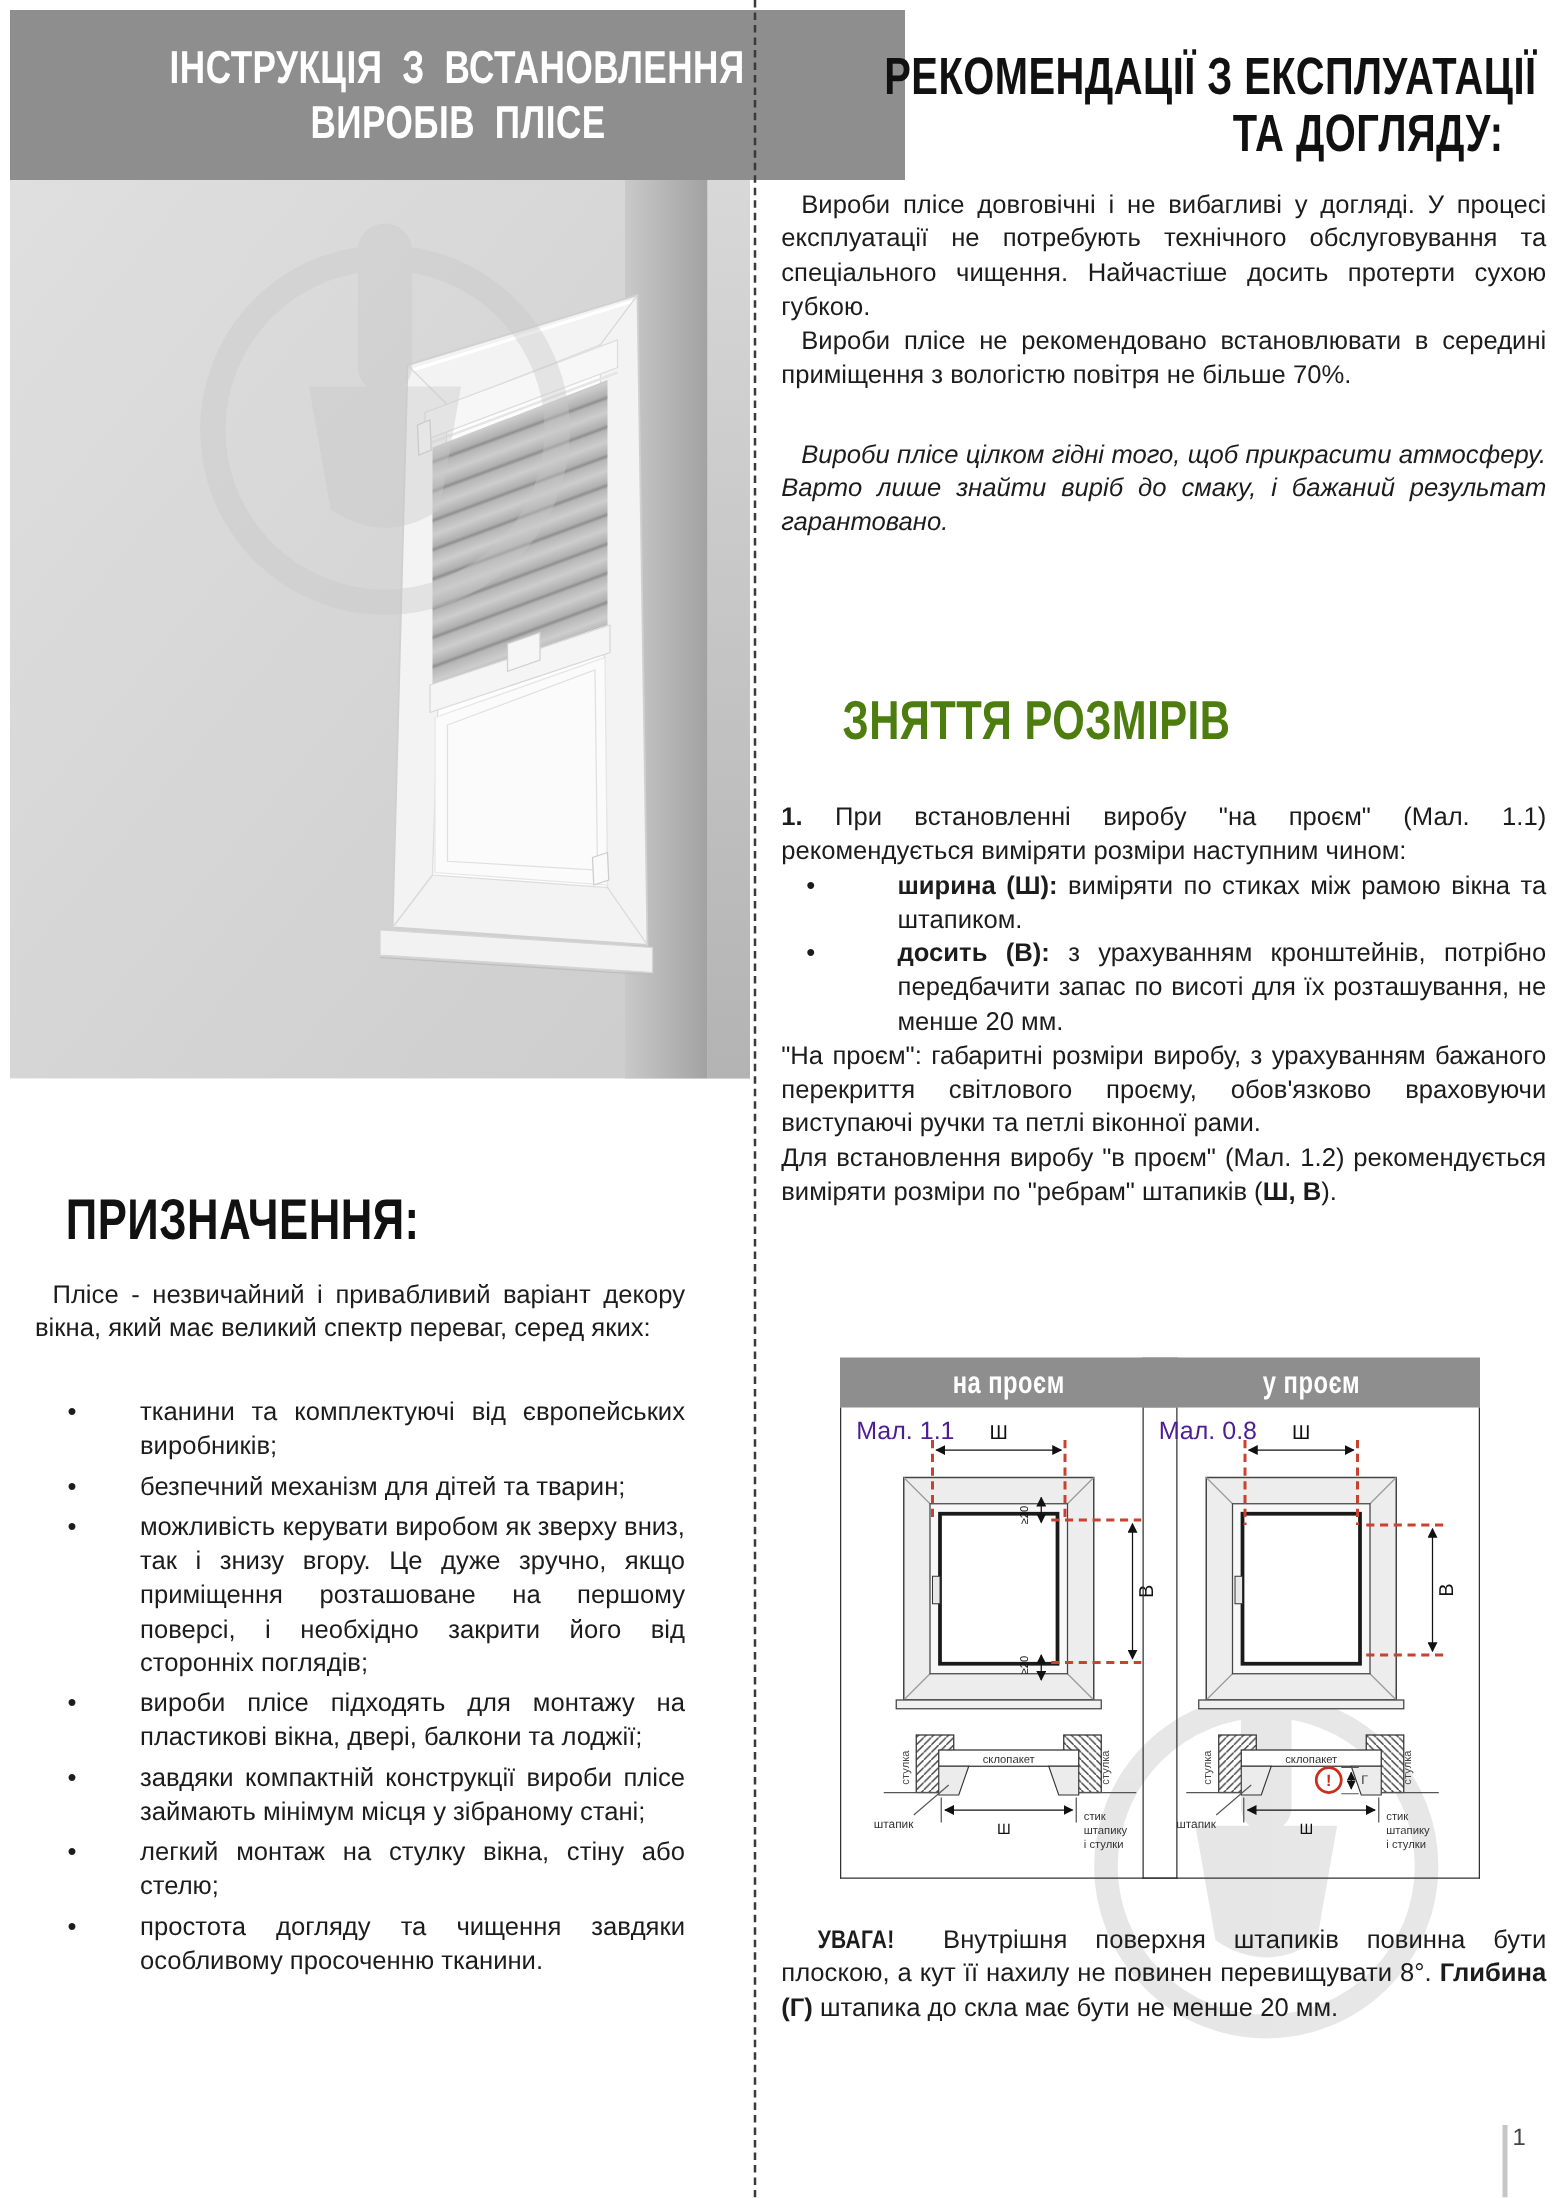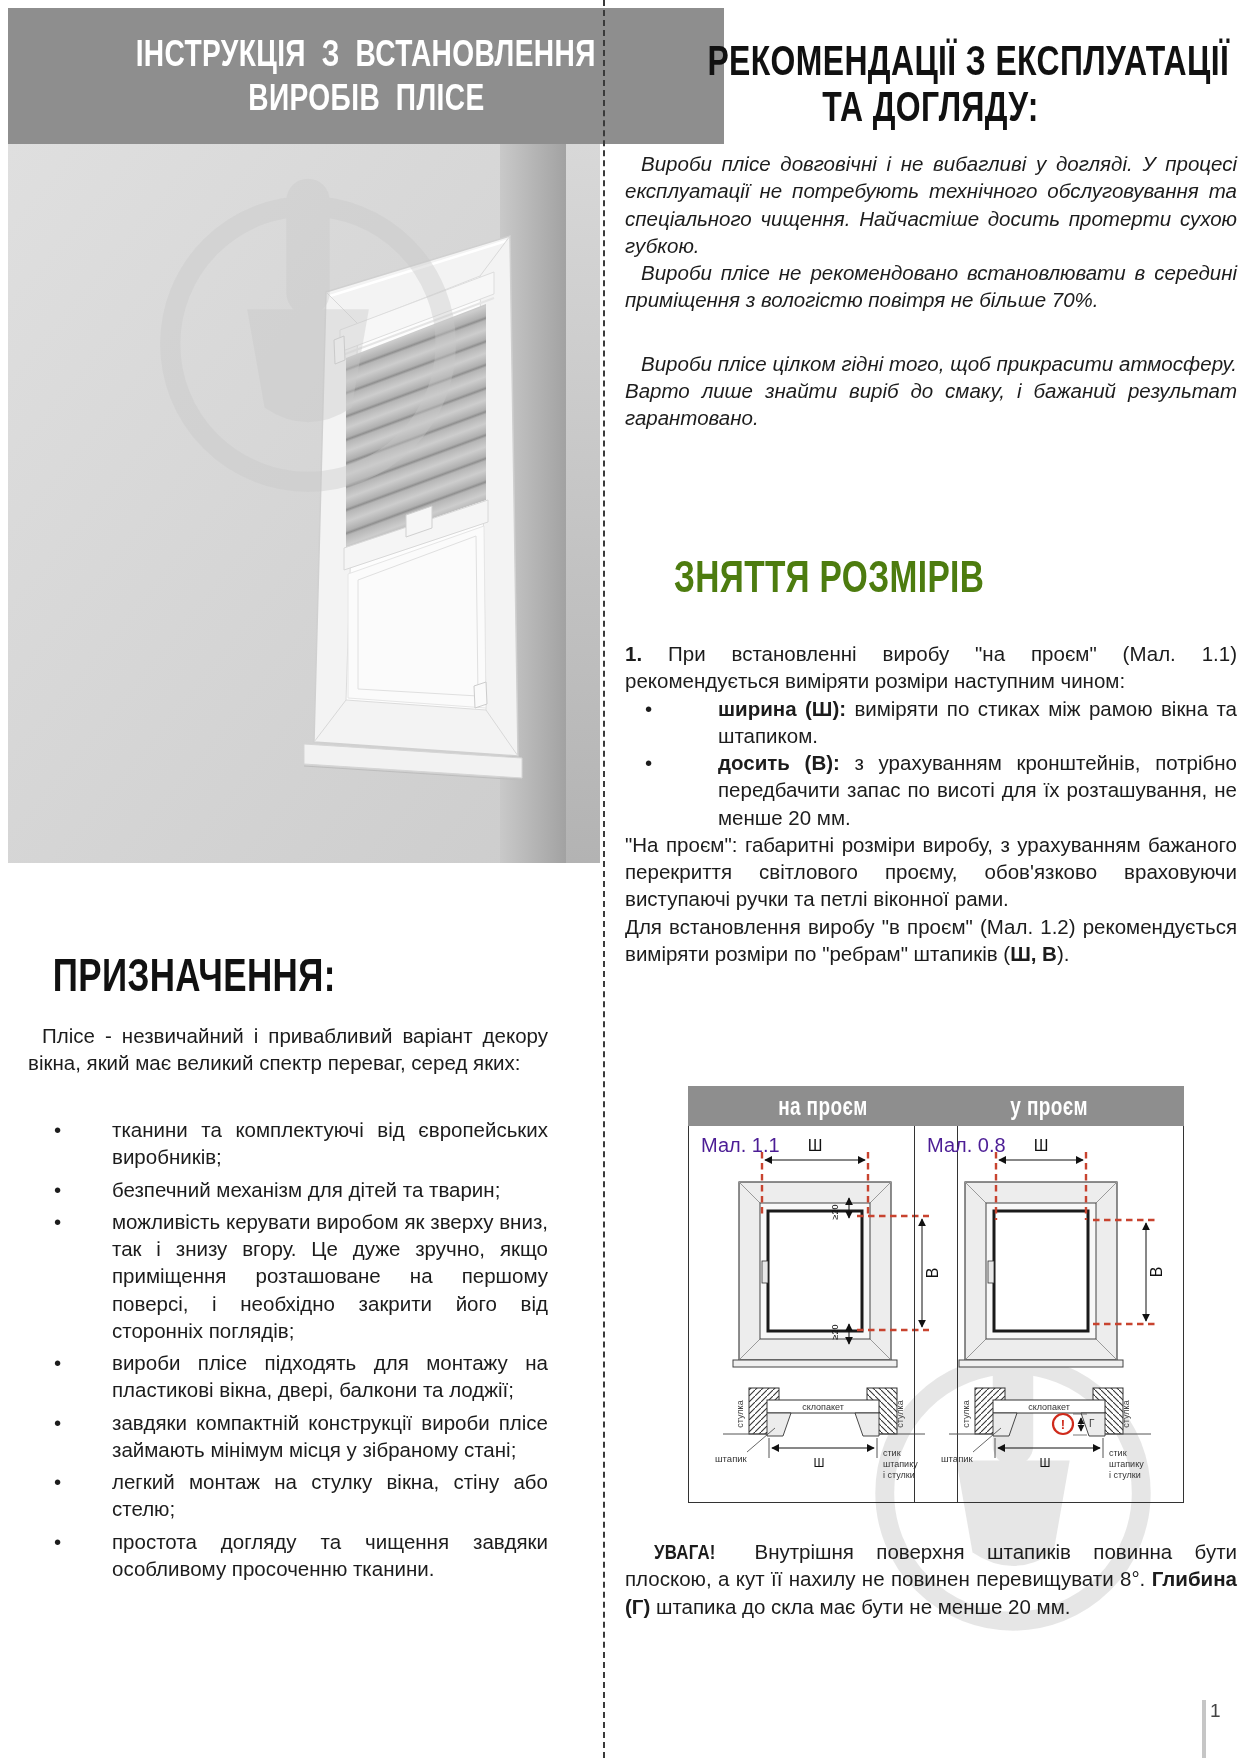--- a/index.html
+++ b/index.html
@@ -22,23 +22,23 @@
   .body-text{font-size:20.5px;line-height:1.33;text-align:justify;color:#1c1c1c;}
   .intro{left:28px;top:1022px;width:520px;text-indent:14px;}
   .blist{left:28px;top:1116px;width:520px;}
   .li{display:flex;margin:0 0 5px 0;}
   .li .dot{width:84px;padding-left:26px;box-sizing:border-box;flex:none;}
   .li .li-text{flex:1;}
   
   .divider{left:603px;top:0;height:1758px;width:0;border-left:2px dashed #3a3a3a;}
   
   .rcol{left:625px;width:612px;}
-  .care-title{top:38px;text-align:center;font-size:42px;line-height:1.1;color:#111;}
+  .care-title{top:38px;text-align:right;font-size:42px;line-height:1.1;color:#111;}
   .care-paras{top:150px;}
-  .care-paras p{margin:0;text-indent:16px;font-style:italic;}
+  .care-paras p{margin:0;text-indent:16px;}
   .p-italic{font-style:italic;margin-top:36px !important;}
   .measure-title{top:552px;text-align:left;font-size:44px;color:#4d7c0f;}
   .measure-flow{top:640px;}
   .measure-flow p{margin:0;}
   .mli{display:flex;}
   .mli .dot{width:93px;padding-left:20px;box-sizing:border-box;flex:none;}
   .mli .li-text{flex:1;}
   
   .panel{top:1086px;width:270px;}
   .panel-hdr{height:40px;background:#8e8e8e;color:#fff;display:flex;align-items:center;
@@ -200,21 +200,21 @@
     <div class="li-text"><b>ширина (Ш):</b><span> виміряти по стиках між рамою вікна та штапиком.</span></div>
   </div>
   <div class="mli">
     <span class="dot">•</span>
     <div class="li-text"><b>досить (В):</b><span> з урахуванням кронштейнів, потрібно передбачити запас по висоті для їх розташування, не менше 20 мм.</span></div>
   </div>
   <p>"На проєм": габаритні розміри виробу, з урахуванням бажаного перекриття світлового проєму, обов'язково враховуючи виступаючі ручки та петлі віконної рами.</p>
   <p><span>Для встановлення виробу "в проєм" (Мал. 1.2) рекомендується виміряти розміри по "ребрам" штапиків (</span><b>Ш, В</b><span>).</span></p>
 </div>
 
-<div class="abs panel z1" style="left:676px;padding-left:12px;">
+<div class="abs panel z1" style="left:660px;padding-left:12px;">
   <div class="panel-hdr">
     <span class="cond">на проєм</span>
   </div>
   <div class="panel-box">
     <div class="fig-label">Мал. 1.1</div>
     <svg width="267" height="374" viewBox="0 0 267 374">
 
       <g>
         <rect x="50" y="56" width="152" height="178" fill="#ededed" stroke="#444" stroke-width="1.2"></rect>
         <line x1="50" y1="56" x2="71" y2="77" stroke="#9a9a9a"></line>

